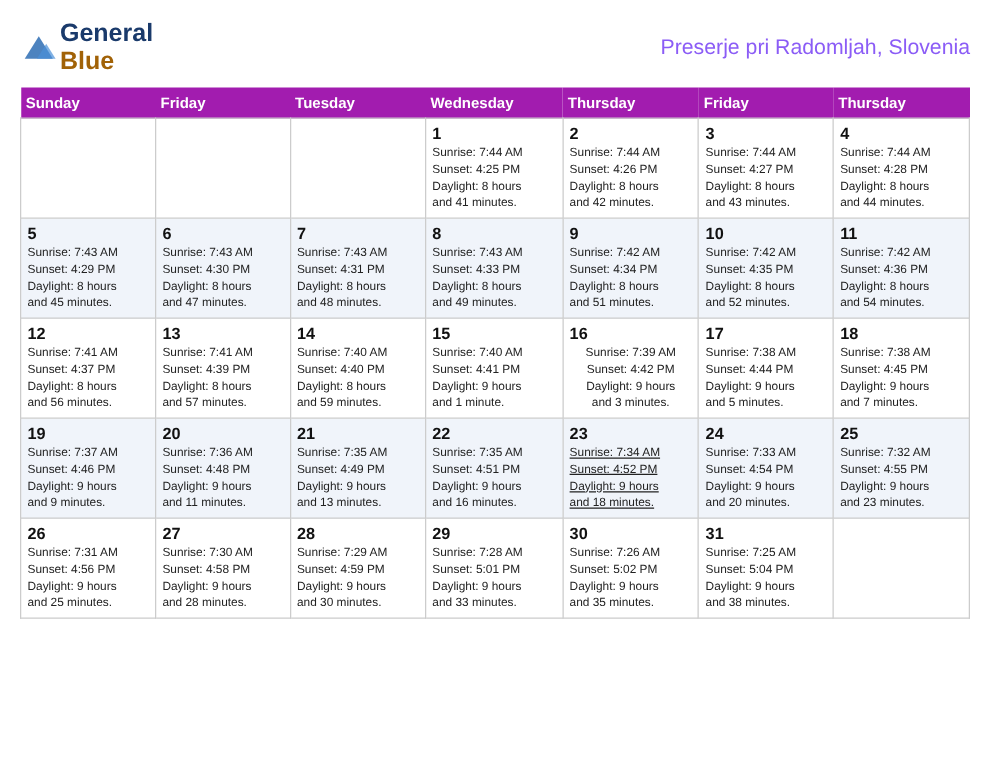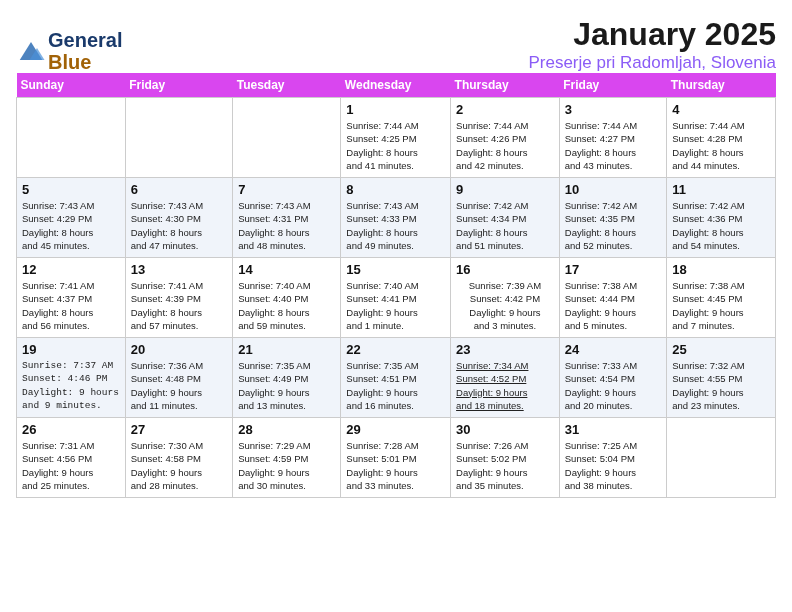--- a/index.html
+++ b/index.html
@@ -6,22 +6,22 @@
     body {
       font-family: Arial, sans-serif;
       background: #fff;
       width: 792px;
       min-height: 612px;
       padding: 16px;
     }
     .header {
       display: flex;
       justify-content: space-between;
-      align-items: flex-end;
-      margin-bottom: 0;
+      align-items: center;
+      margin-bottom: 10px;
     }
     .logo {
       display: flex;
       align-items: center;
     }
     .logo-icon {
       width: 30px;
       height: 30px;
       margin-right: 2px;
     }
@@ -36,21 +36,21 @@
     .location {
       font-size: 17px;
       color: #8b5cf6;
     }
     table {
       width: 100%;
       border-collapse: collapse;
       font-size: 10px;
     }
     th {
-      background-color: #d946ef;
+      background-color: #a21caf;
       color: #fff;
       padding: 5px 4px;
       text-align: left;
       font-size: 12px;
       font-weight: bold;
     }
     td {
       border: 1px solid #ccc;
       vertical-align: top;
       padding: 4px 5px;
@@ -92,21 +92,20 @@
     <svg class="logo-icon" viewBox="0 0 40 40" xmlns="http://www.w3.org/2000/svg">
       <polygon points="5,32 20,8 35,32" fill="#2e6db4" opacity="0.85"></polygon>
       <polygon points="18,32 28,16 38,32" fill="#4a90d9" opacity="0.7"></polygon>
     </svg>
     <div>
       <div style="font-size:20px;font-weight:bold;color:#1a3a6b;line-height:1.1">General</div>
       <div style="font-size:20px;font-weight:bold;color:#a16207;line-height:1.1">Blue</div>
     </div>
   </div>
   <div class="title-block">
-    <div class="month-title">January 2025</div>
     <div class="location">Preserje pri Radomljah, Slovenia</div>
   </div>
 </div>
 
 <table>
   <thead>
     <tr>
     <th>Sunday</th>
         <th>Friday</th>
         <th>Tuesday</th>
@@ -248,21 +247,21 @@
           <div class="day-num">18</div>
           <div class="day-info" style="white-space: pre-line;">Sunrise: 7:38 AM
 Sunset: 4:45 PM
 Daylight: 9 hours
 and 7 minutes.</div>
         </td>
       </tr>
       <tr class="week-row-alt">
         <td>
           <div class="day-num">19</div>
-          <div class="day-info" style="white-space: pre-line; font-family: Liberation Mono, monospace;">Sunrise: 7:37 AM
+          <div class="day-info" style="white-space: pre-line;">Sunrise: 7:37 AM
 Sunset: 4:46 PM
 Daylight: 9 hours
 and 9 minutes.</div>
         </td>
         <td>
           <div class="day-num">20</div>
           <div class="day-info" style="white-space: pre-line;">Sunrise: 7:36 AM
 Sunset: 4:48 PM
 Daylight: 9 hours
 and 11 minutes.</div>

